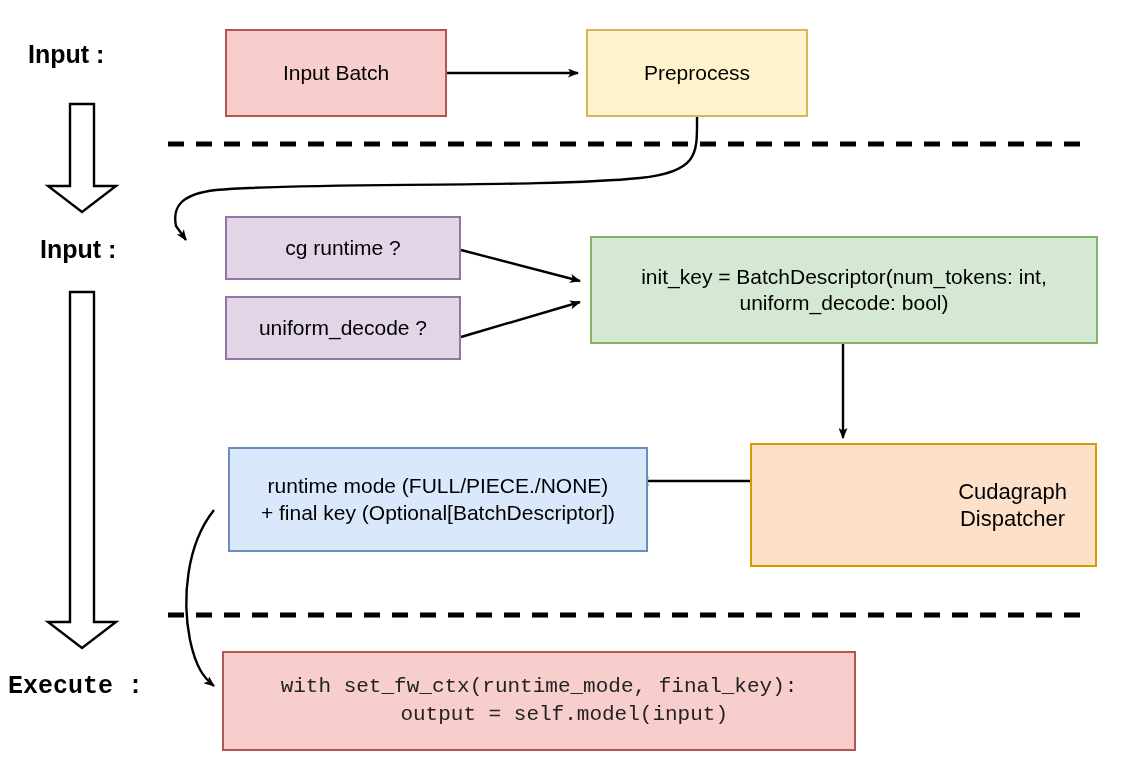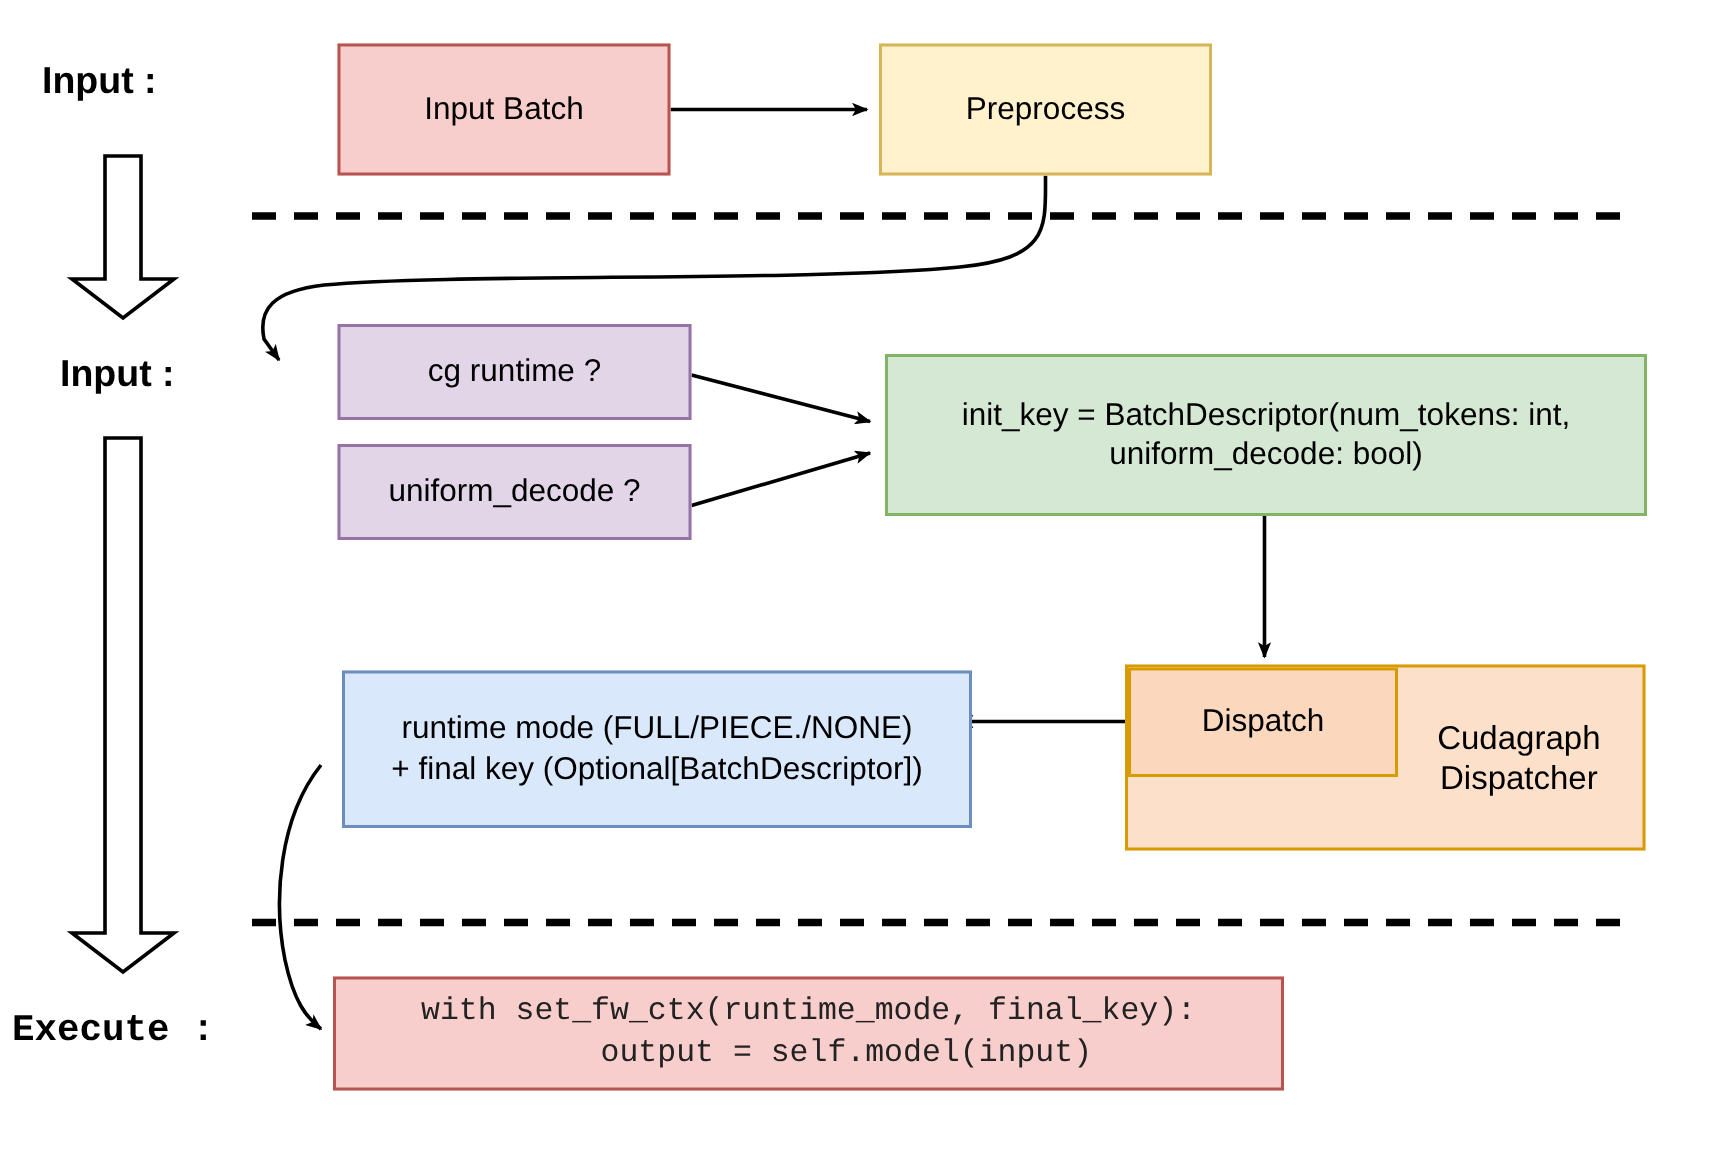--- a/index.html
+++ b/index.html
@@ -77,23 +77,22 @@
 
   <div class="node n-green" style="left:590px;top:236px;width:508px;height:108px;white-space:pre-line;">init_key = BatchDescriptor(num_tokens: int,
 uniform_decode: bool)</div>
 
   <div class="node n-purple" style="left:225px;top:296px;width:236px;height:64px;">uniform_decode ?</div>
 
   <div class="node n-orange-o" style="left:750px;top:443px;width:347px;height:124px;white-space:pre-line;
               justify-content:flex-end;padding-right:28px;font-size:22px;">Cudagraph
 Dispatcher</div>
 
-  <div class="node n-orange-i" style="left:752px;top:445px;width:180px;height:73px;">Dispatch</div>
 
   <div class="node n-blue" style="left:228px;top:447px;width:420px;height:105px;white-space:pre-line;">runtime mode (FULL/PIECE./NONE)
 + final key (Optional[BatchDescriptor])</div>
 
-  <div class="node n-code n-codebox" style="left:222px;top:651px;width:634px;height:76px;align-items:center;">
+  <div class="node n-code n-codebox" style="left:222px;top:651px;width:634px;height:100px;align-items:center;">
     <span class="code" style="font-family:'Liberation Mono',monospace;white-space:pre;font-size:21px;line-height:1.35;color:#222;">with set_fw_ctx(runtime_mode, final_key):
     output = self.model(input)</span>
   </div>
 
 </div>
 
 </body></html>

